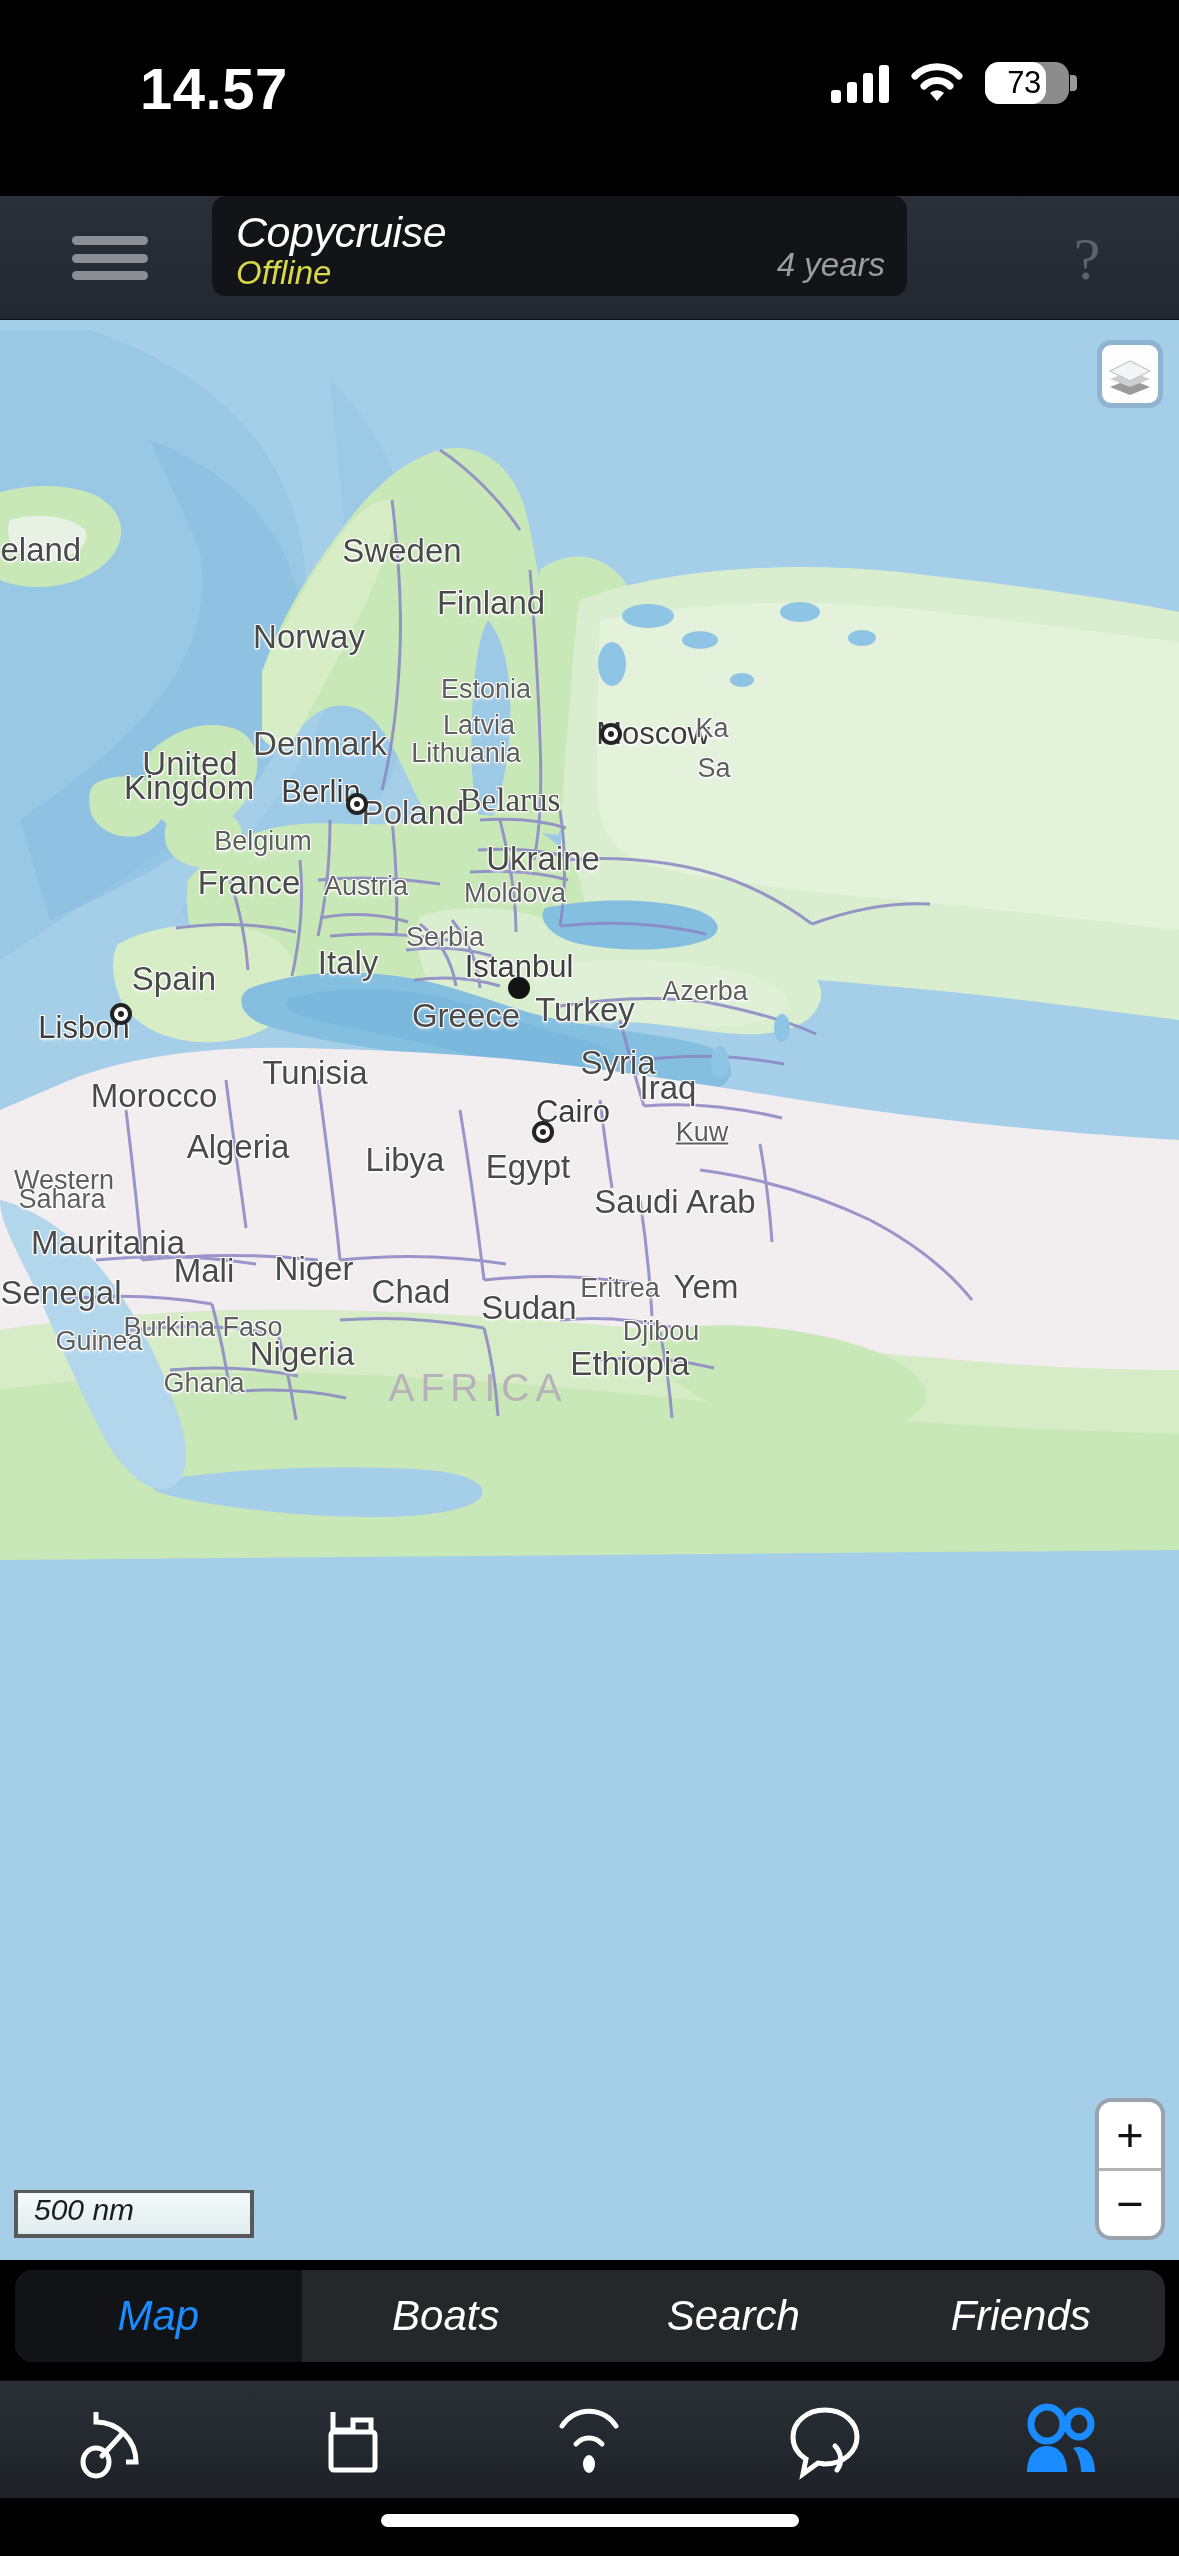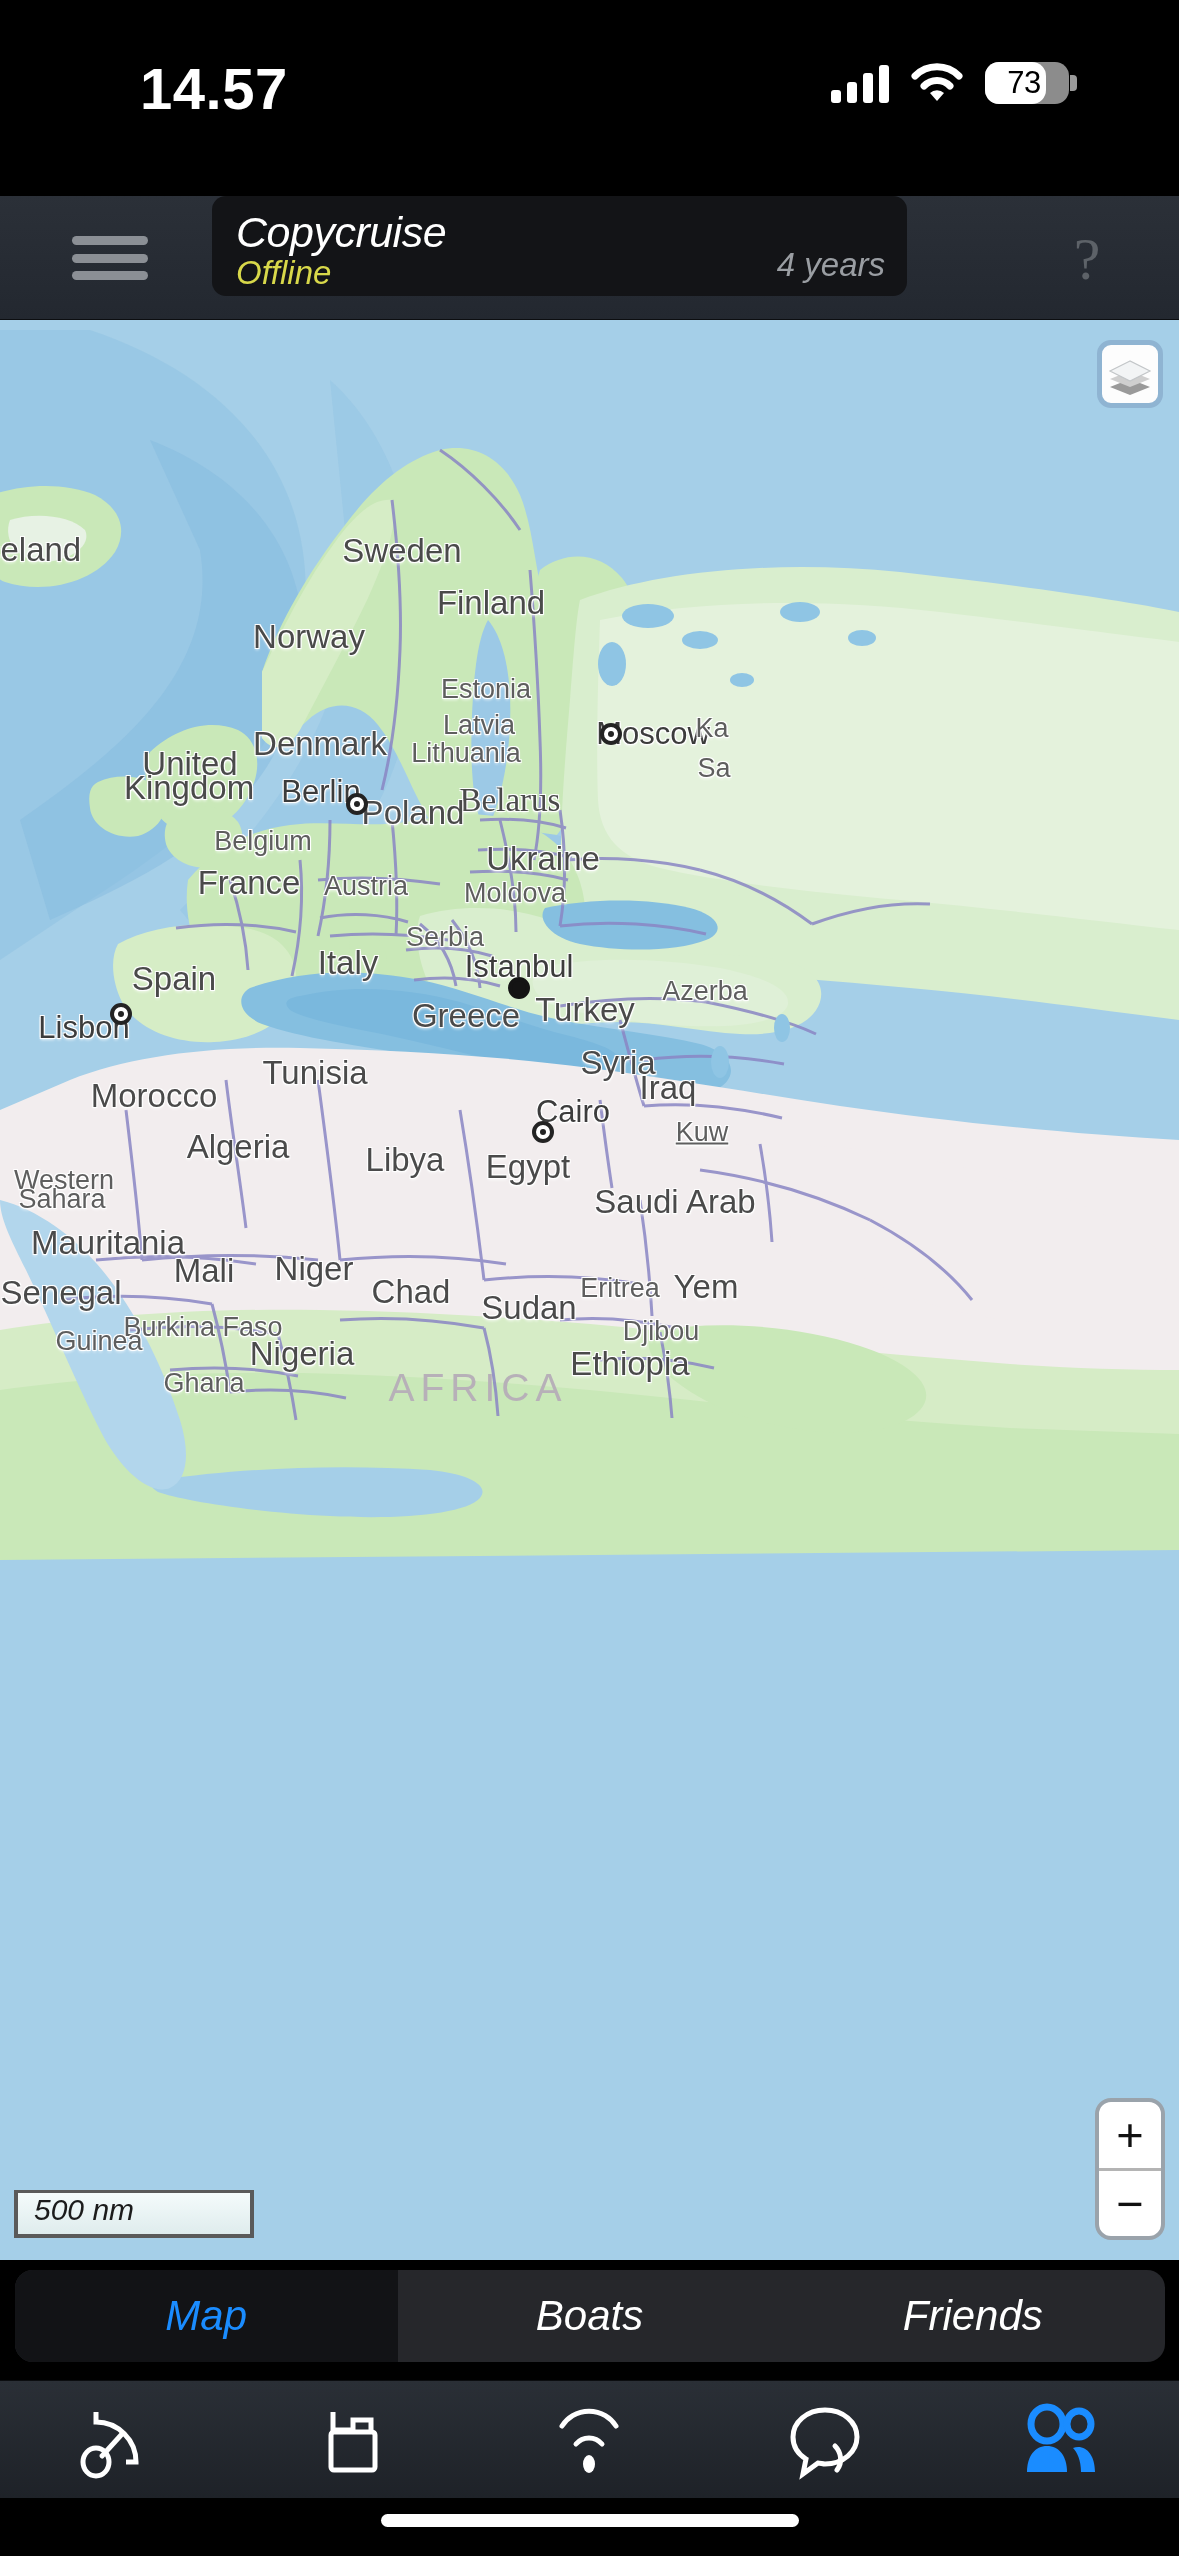--- a/index.html
+++ b/index.html
@@ -502,20 +502,21 @@
 
     <div class="scalebar">
       <span>500 nm</span>
     </div>
   </div>
 
   <div class="segmentbar">
     <div class="segment" id="segment-tabs">
         <div class="active">Map</div>
         <div>Boats</div>
+        <div>Search</div>
         <div>Friends</div>
       </div>
   </div>
 
   <div class="iconbar">
 
     <div>
       <svg width="92" height="80" viewBox="0 0 92 80">
         <path d="M24 12 L24 22 A40 40 0 0 1 64 62 L54 62" stroke="#fff" stroke-width="5" fill="none" stroke-linejoin="miter"></path>
         <line x1="30" y1="56" x2="50" y2="34" stroke="#fff" stroke-width="5" stroke-linecap="round"></line>

